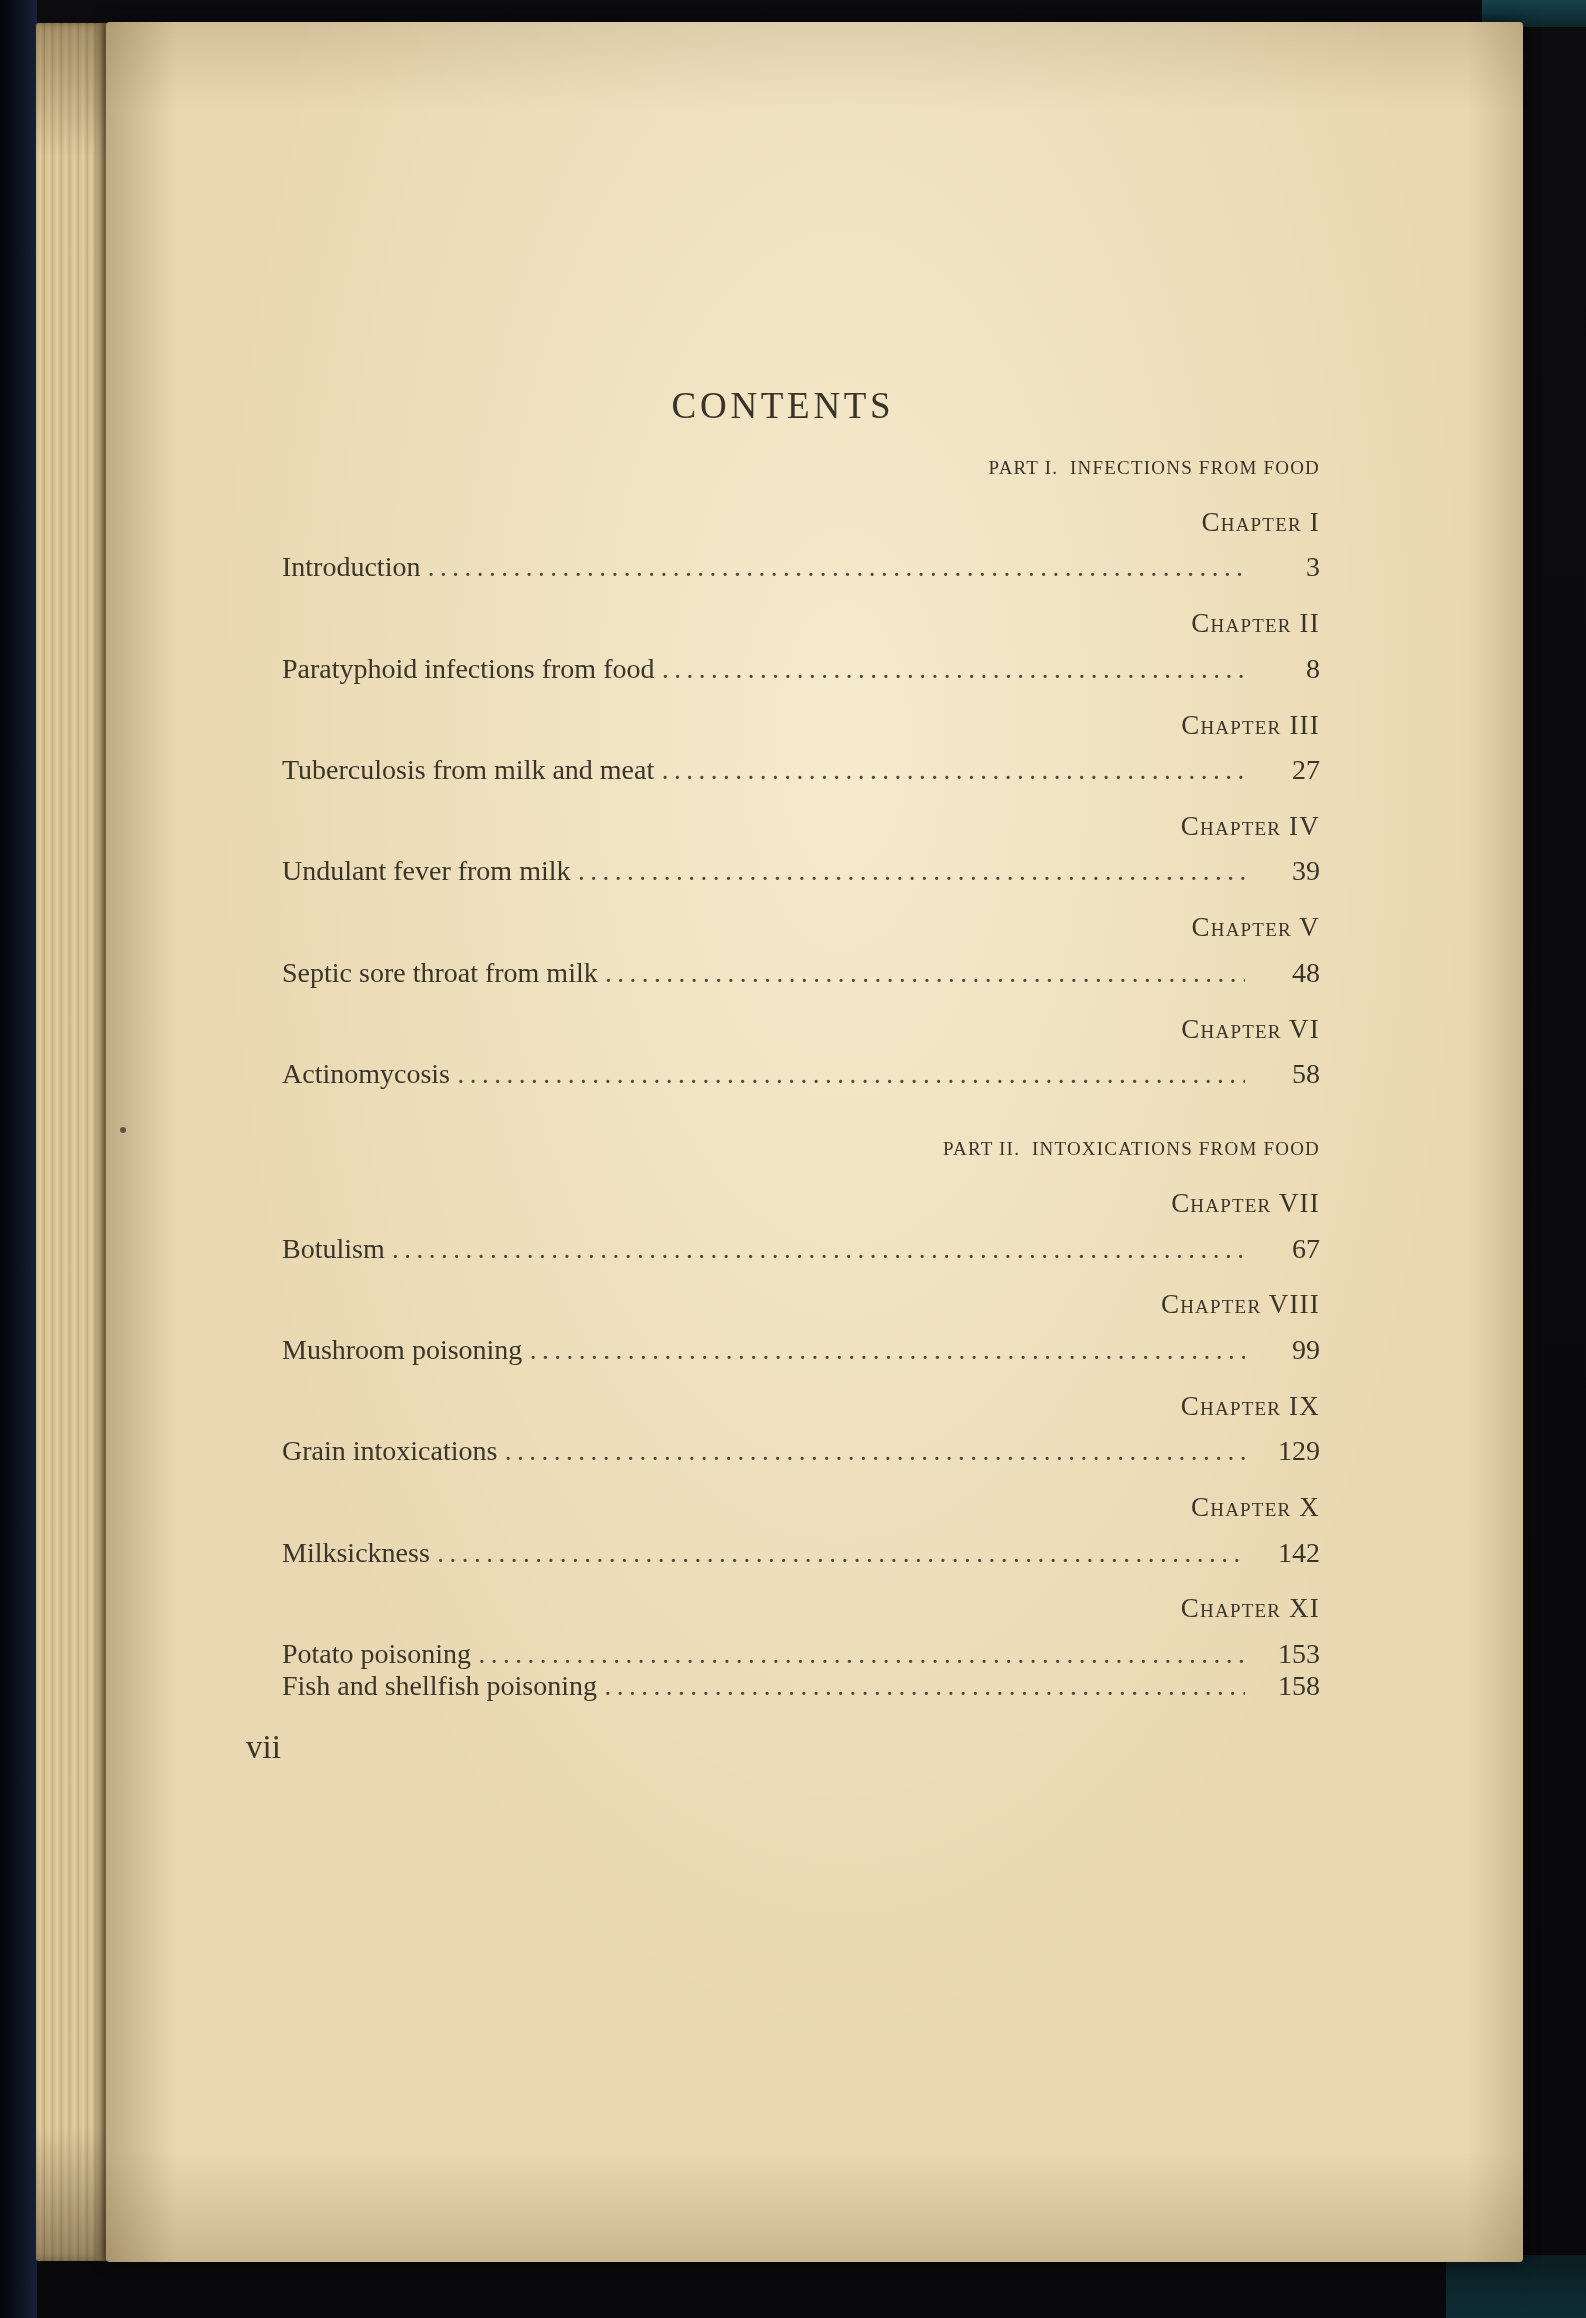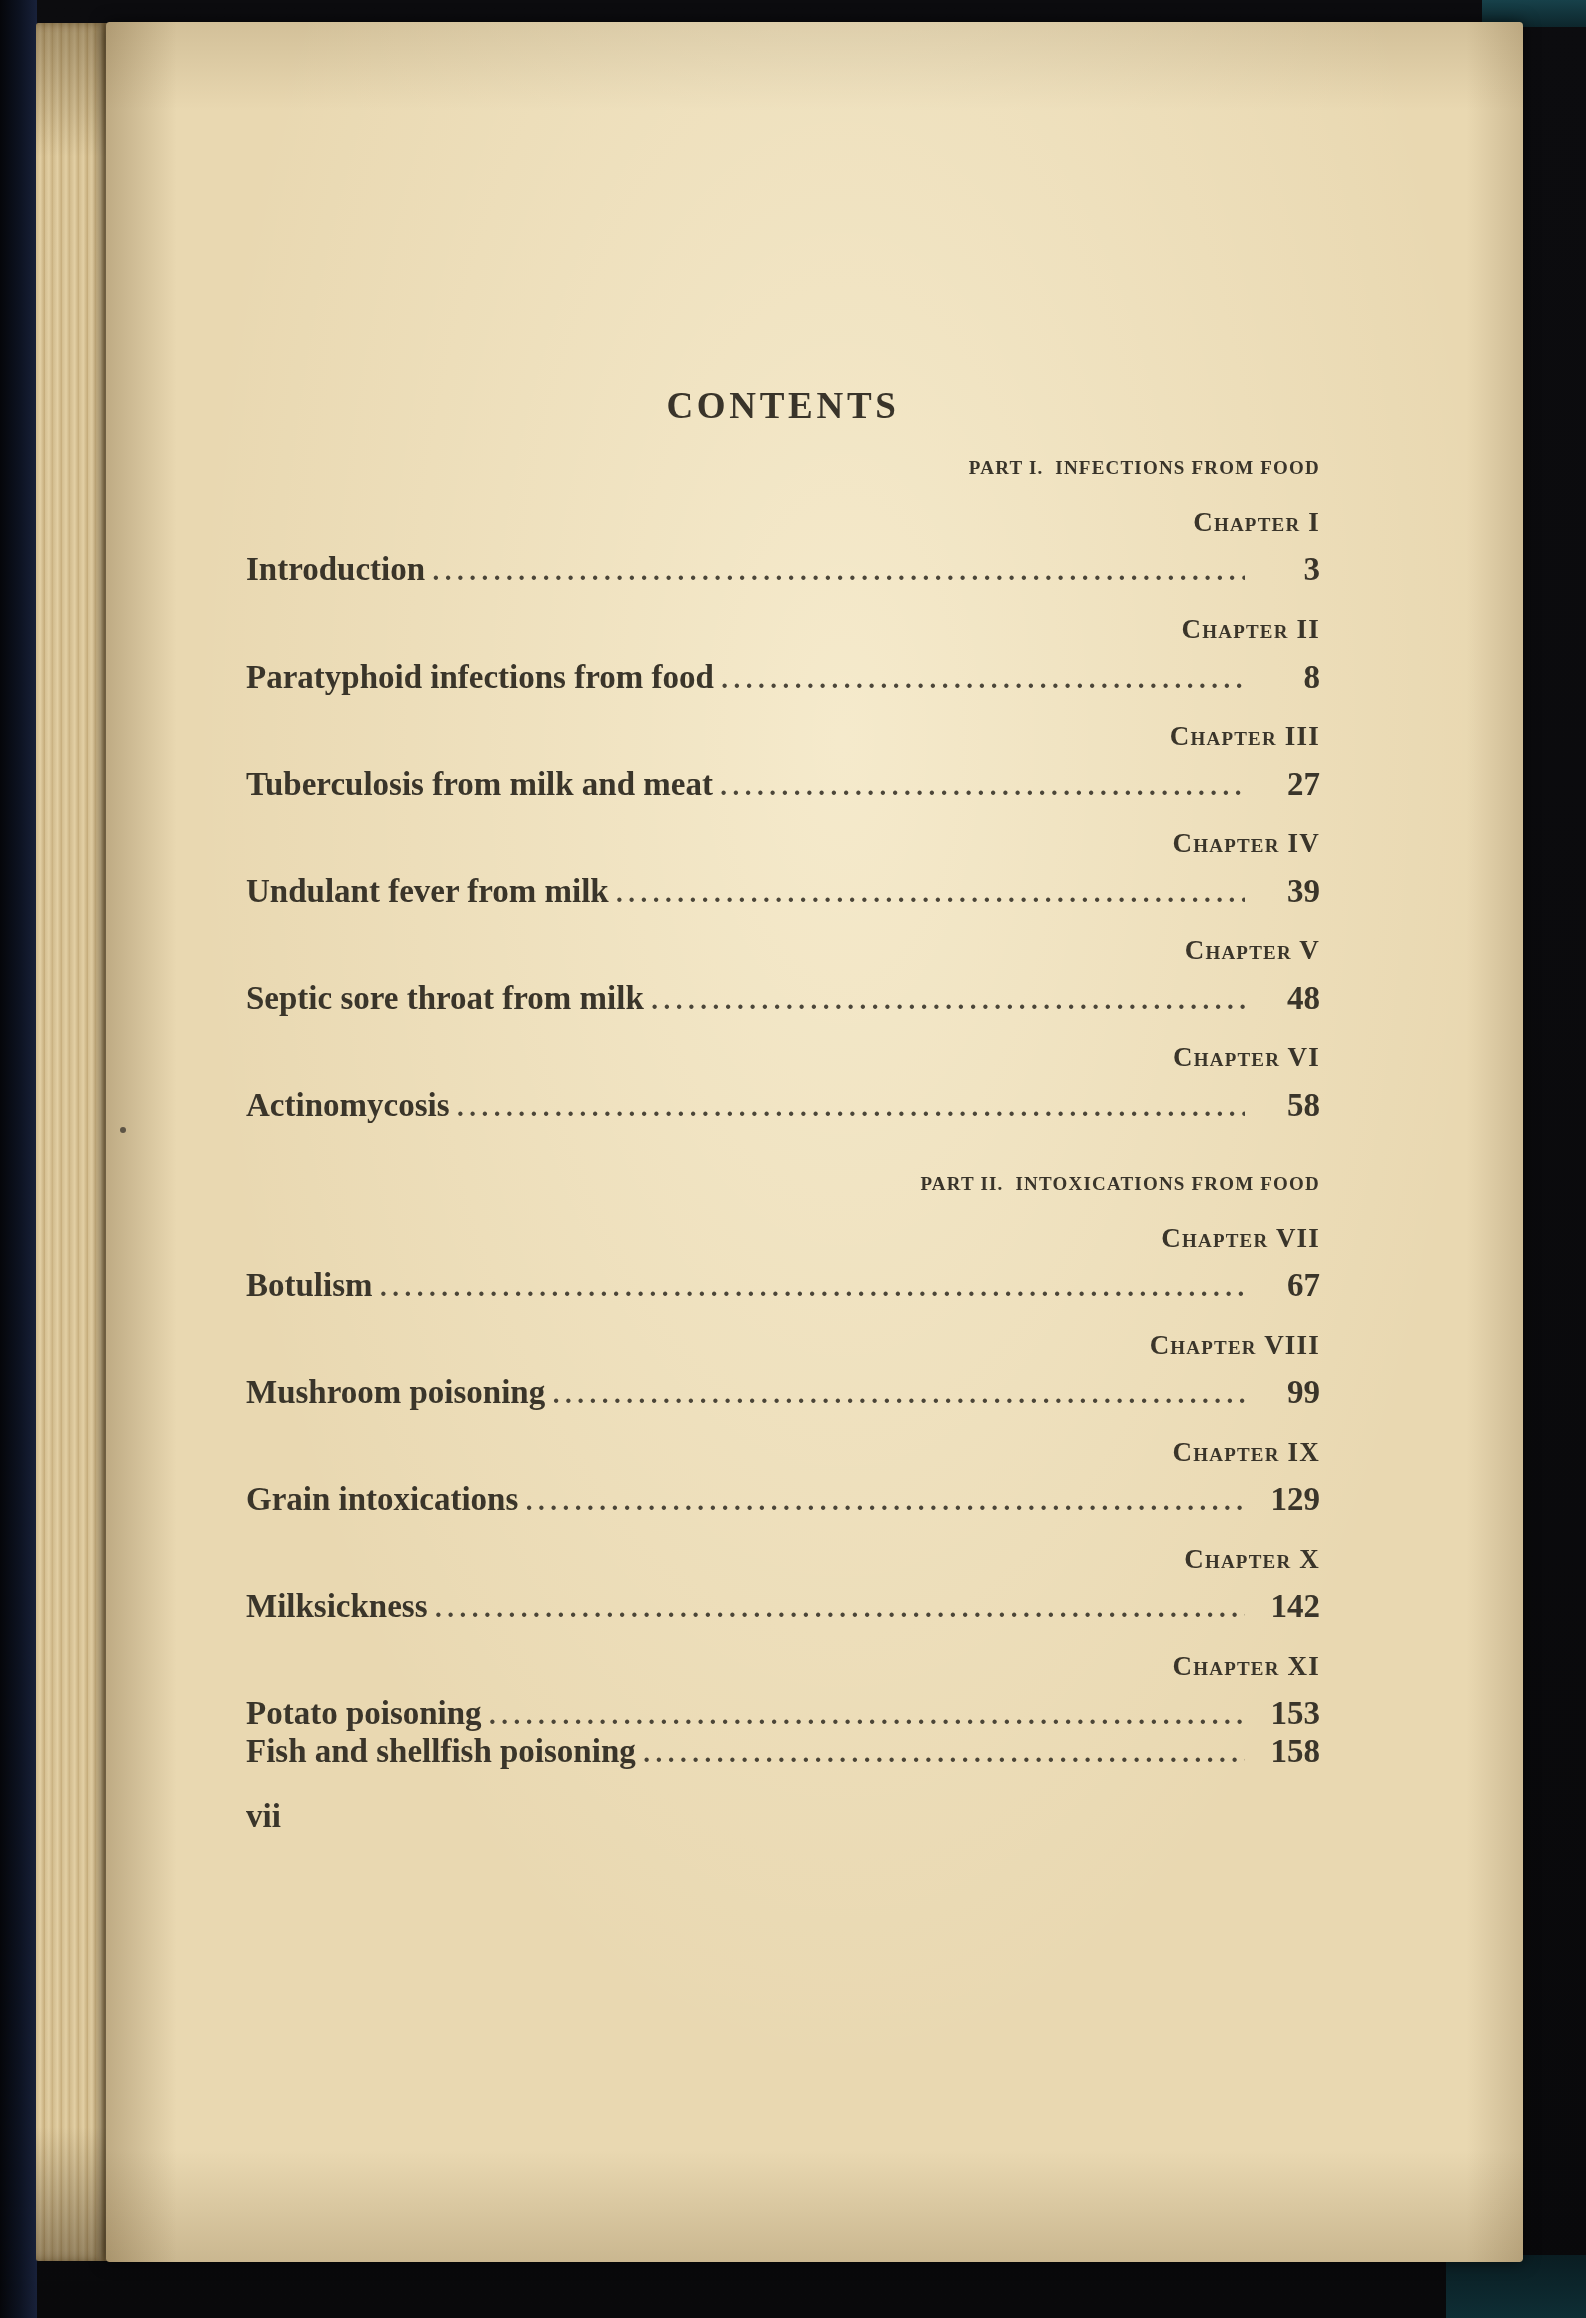--- a/index.html
+++ b/index.html
@@ -3,21 +3,20 @@
 <meta charset="utf-8">
 <style>
   html, body { margin: 0; padding: 0; background: #0a0a0c; }
   #scan {
     position: relative;
     width: 1587px;
     height: 2319px;
     overflow: hidden;
     background: linear-gradient(180deg, #0c0c0f 0%, #09090b 100%);
     font-family: "Liberation Serif", "DejaVu Serif", serif;
-    font-weight: bold;
   }
 
   
   .spine {
     position: absolute;
     left: 0; top: 0; bottom: 0;
     width: 37px;
     background: linear-gradient(90deg, #05060a 0%, #0d1322 55%, #18213a 100%);
   }
 
@@ -110,23 +109,24 @@
     font-variant: small-caps;
     letter-spacing: 1.2px;
     margin-top: 24.6px;
     margin-bottom: 13.5px;
     color: #3a352a;
   }
 
   .toc-row {
     display: flex;
     align-items: baseline;
-    font-size: 33px;
-    line-height: 1.15;
-    color: #3a352a;
+    font-size: 28px;
+    line-height: 1.15;
+    color: #3a352a;
+    margin-left: 36px;
   }
   .toc-title { white-space: nowrap; }
   .leader {
     flex: 1;
     overflow: hidden;
     white-space: nowrap;
     margin: 0 6.2px 0 7.4px;
     opacity: 0.9;
   }
   .leader::after {

